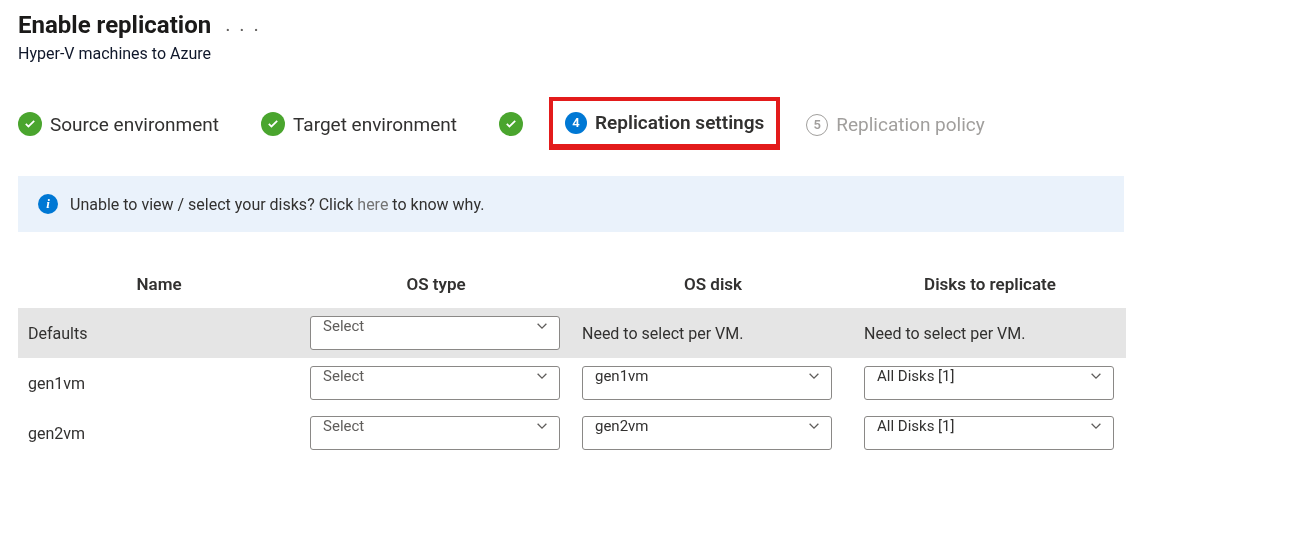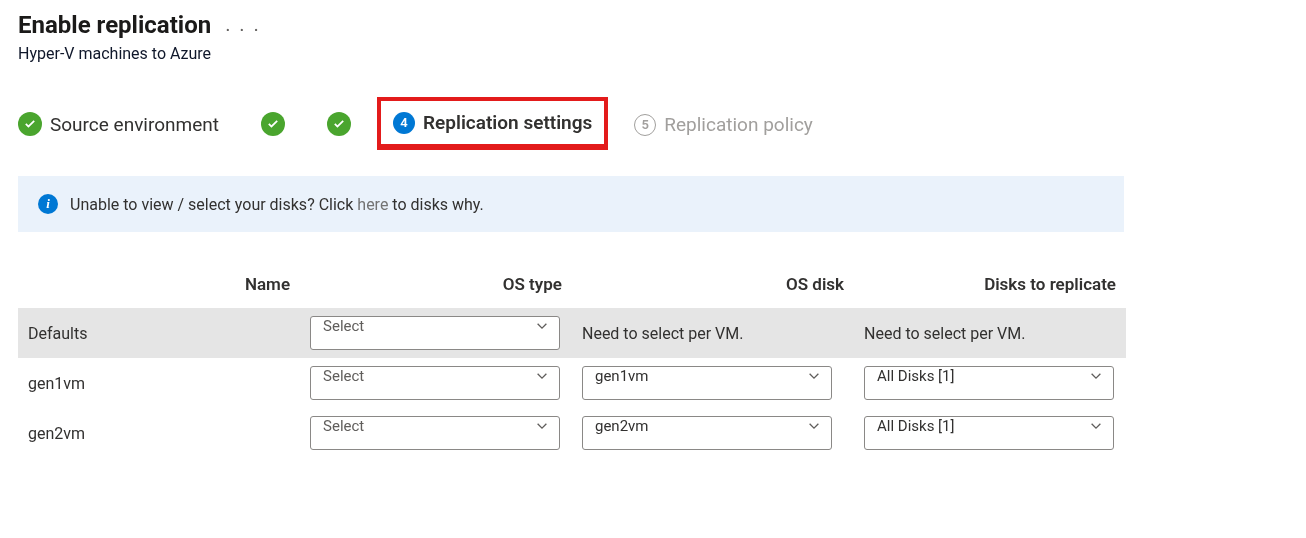--- a/index.html
+++ b/index.html
@@ -112,21 +112,21 @@
     cursor: pointer;
   }
 
   
   .tbl {
     margin-top: 34px;
     width: 1108px;
     border-collapse: collapse;
   }
   .tbl th {
-    text-align: right;
+    text-align: center;
     font-weight: 600;
     font-size: 17px;
     color: #323130;
     padding: 8px 10px 14px 10px;
   }
   .tbl td {
     padding: 8px 10px;
     font-size: 16px;
     color: #323130;
     vertical-align: middle;
@@ -180,20 +180,21 @@
       </span>
       <span>Source environment</span>
     </div>
 
     <div class="step">
       <span class="step-icon check">
         <svg width="14" height="14" viewBox="0 0 16 16">
             <path fill="#ffffff" d="M6.2 12.3 2.5 8.6l1.4-1.4 2.3 2.3 5.9-5.9 1.4 1.4z"></path>
           </svg>
       </span>
+      <span>Target environment</span>
     </div>
 
     <div class="step">
       <span class="step-icon check">
         <svg width="14" height="14" viewBox="0 0 16 16">
             <path fill="#ffffff" d="M6.2 12.3 2.5 8.6l1.4-1.4 2.3 2.3 5.9-5.9 1.4 1.4z"></path>
           </svg>
       </span>
     </div>
 
@@ -207,21 +208,21 @@
     <div class="step pending">
       <span class="step-icon num-pending">5</span>
       <span>Replication policy</span>
     </div>
 
   </div>
 
   <div class="info-banner">
     <span class="info-icon">i</span>
     <span>
-      <span>Unable to view / select your disks? Click </span><a>here</a><span> to disks why.</span>
+      <span>Unable to view / select your disks? Click </span><a>here</a><span> to know why.</span>
     </span>
   </div>
 
   <table class="tbl">
     <thead>
       <tr>
         <th class="col-name">Name</th>
         <th class="col-os">OS type</th>
         <th class="col-disk">OS disk</th>
         <th class="col-repl">Disks to replicate</th>

